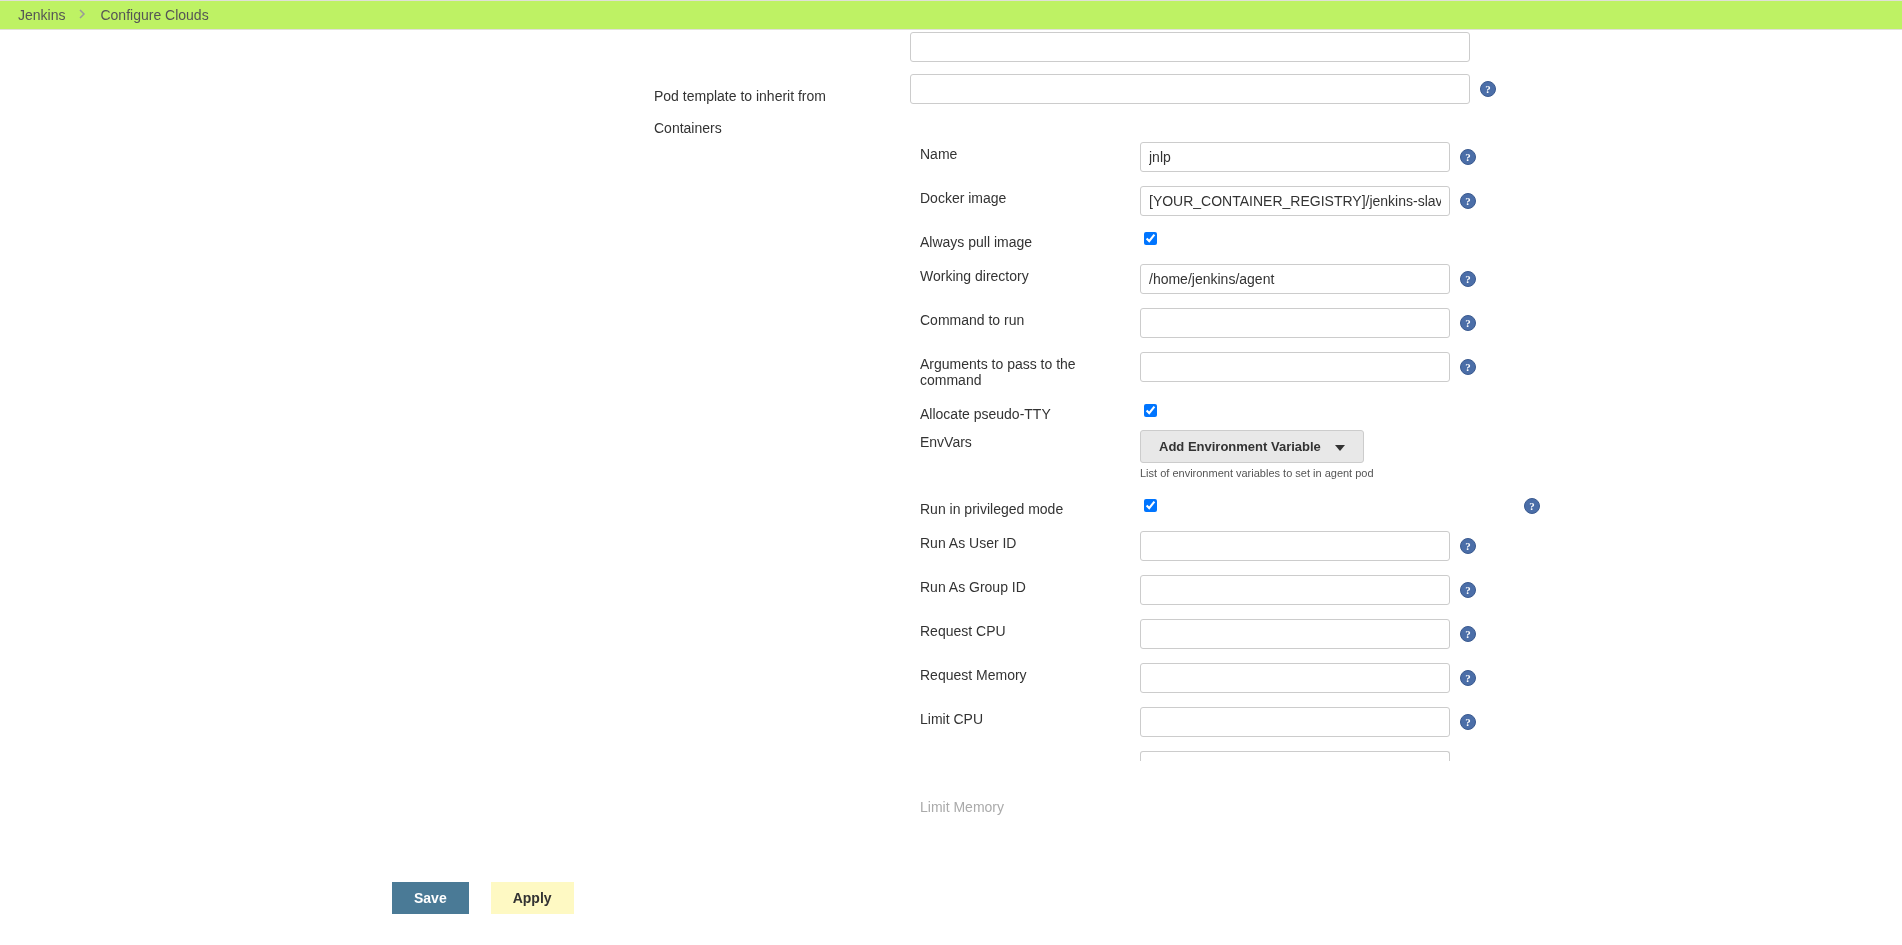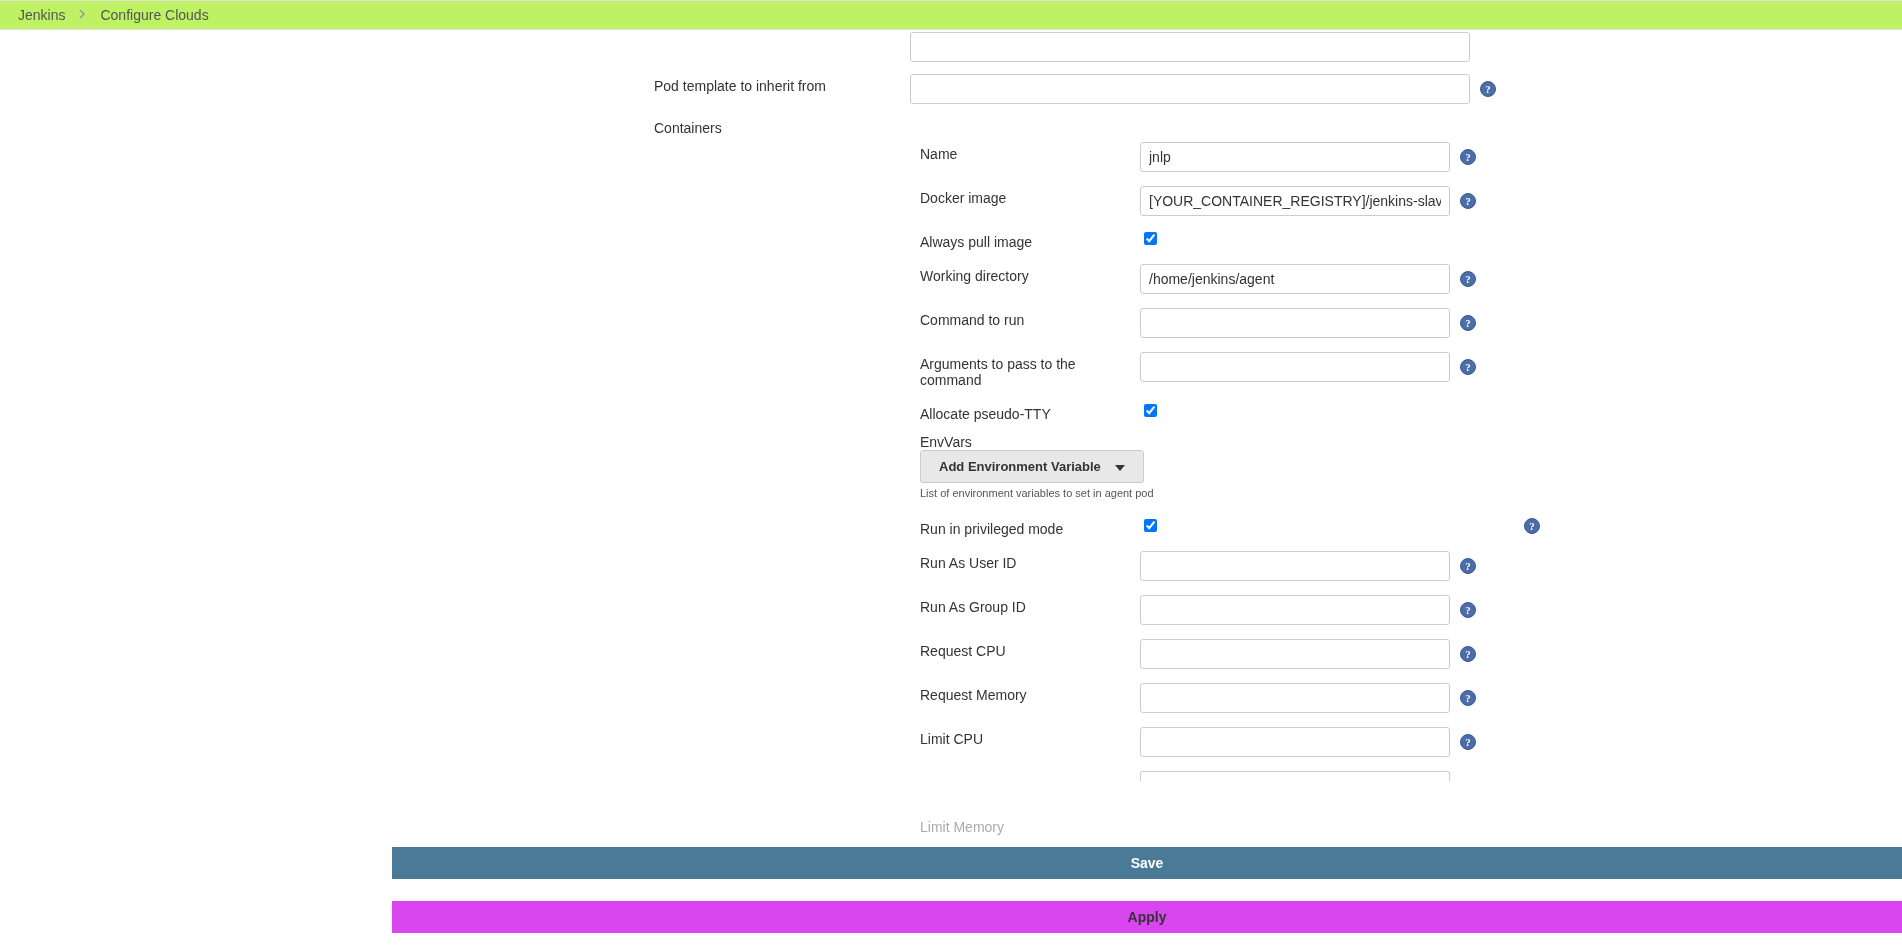--- a/index.html
+++ b/index.html
@@ -29,21 +29,21 @@
   .breadcrumb-sep {
     margin: 0 14px;
     color: #999;
     font-size: 11px;
   }
   .page {
     padding-top: 2px;
   }
   .row {
     display: flex;
-    align-items: flex-start;
+    align-items: flex-end;
     margin-bottom: 12px;
   }
   .row-label {
     width: 910px;
     padding-left: 654px;
     padding-top: 4px;
     font-size: 14px;
     color: #333;
     flex-shrink: 0;
   }
@@ -141,36 +141,35 @@
   .faded {
     color: #aaa;
     margin-top: 44px;
   }
   .footer-bar {
     position: fixed;
     left: 0;
     right: 0;
     bottom: 0;
     background: #fff;
-    padding: 10px 0 12px 392px;
+    padding: 10px 0 31px 392px;
     display: flex;
     gap: 22px;
-    flex-direction: column;
   }
   .btn-save {
     background: #4a7a96;
     color: #fff;
     border: none;
     padding: 8px 22px;
     font-size: 14px;
     font-weight: bold;
     cursor: pointer;
   }
   .btn-apply {
-    background: #d946ef;
+    background: #fef9c3;
     color: #333;
     border: none;
     padding: 8px 22px;
     font-size: 14px;
     font-weight: bold;
     cursor: pointer;
   }
   svg.help { cursor: pointer; }
 </style>
 </head>
@@ -287,21 +286,21 @@
       </div>
     </div>
 
     <div class="subrow" style="margin-bottom:8px;">
       <div class="sub-label">Allocate pseudo-TTY</div>
       <div class="sub-field">
         <input class="checkbox" type="checkbox" checked="" style="">
       </div>
     </div>
 
-    <div class="subrow" style="align-items:flex-start; margin-bottom:18px;flex-direction:column;">
+    <div class="subrow" style="align-items:flex-start; margin-bottom:18px;">
       <div class="sub-label">EnvVars</div>
       <div class="sub-field" style="flex-direction:column; align-items:flex-start;">
         <button class="envvar-btn">
           <span>Add Environment Variable</span>
           <span class="caret">
             <svg width="10" height="6" viewBox="0 0 10 6">
                 <path d="M0 0 L5 6 L10 0 Z" fill="#333"></path>
               </svg>
           </span>
         </button>

